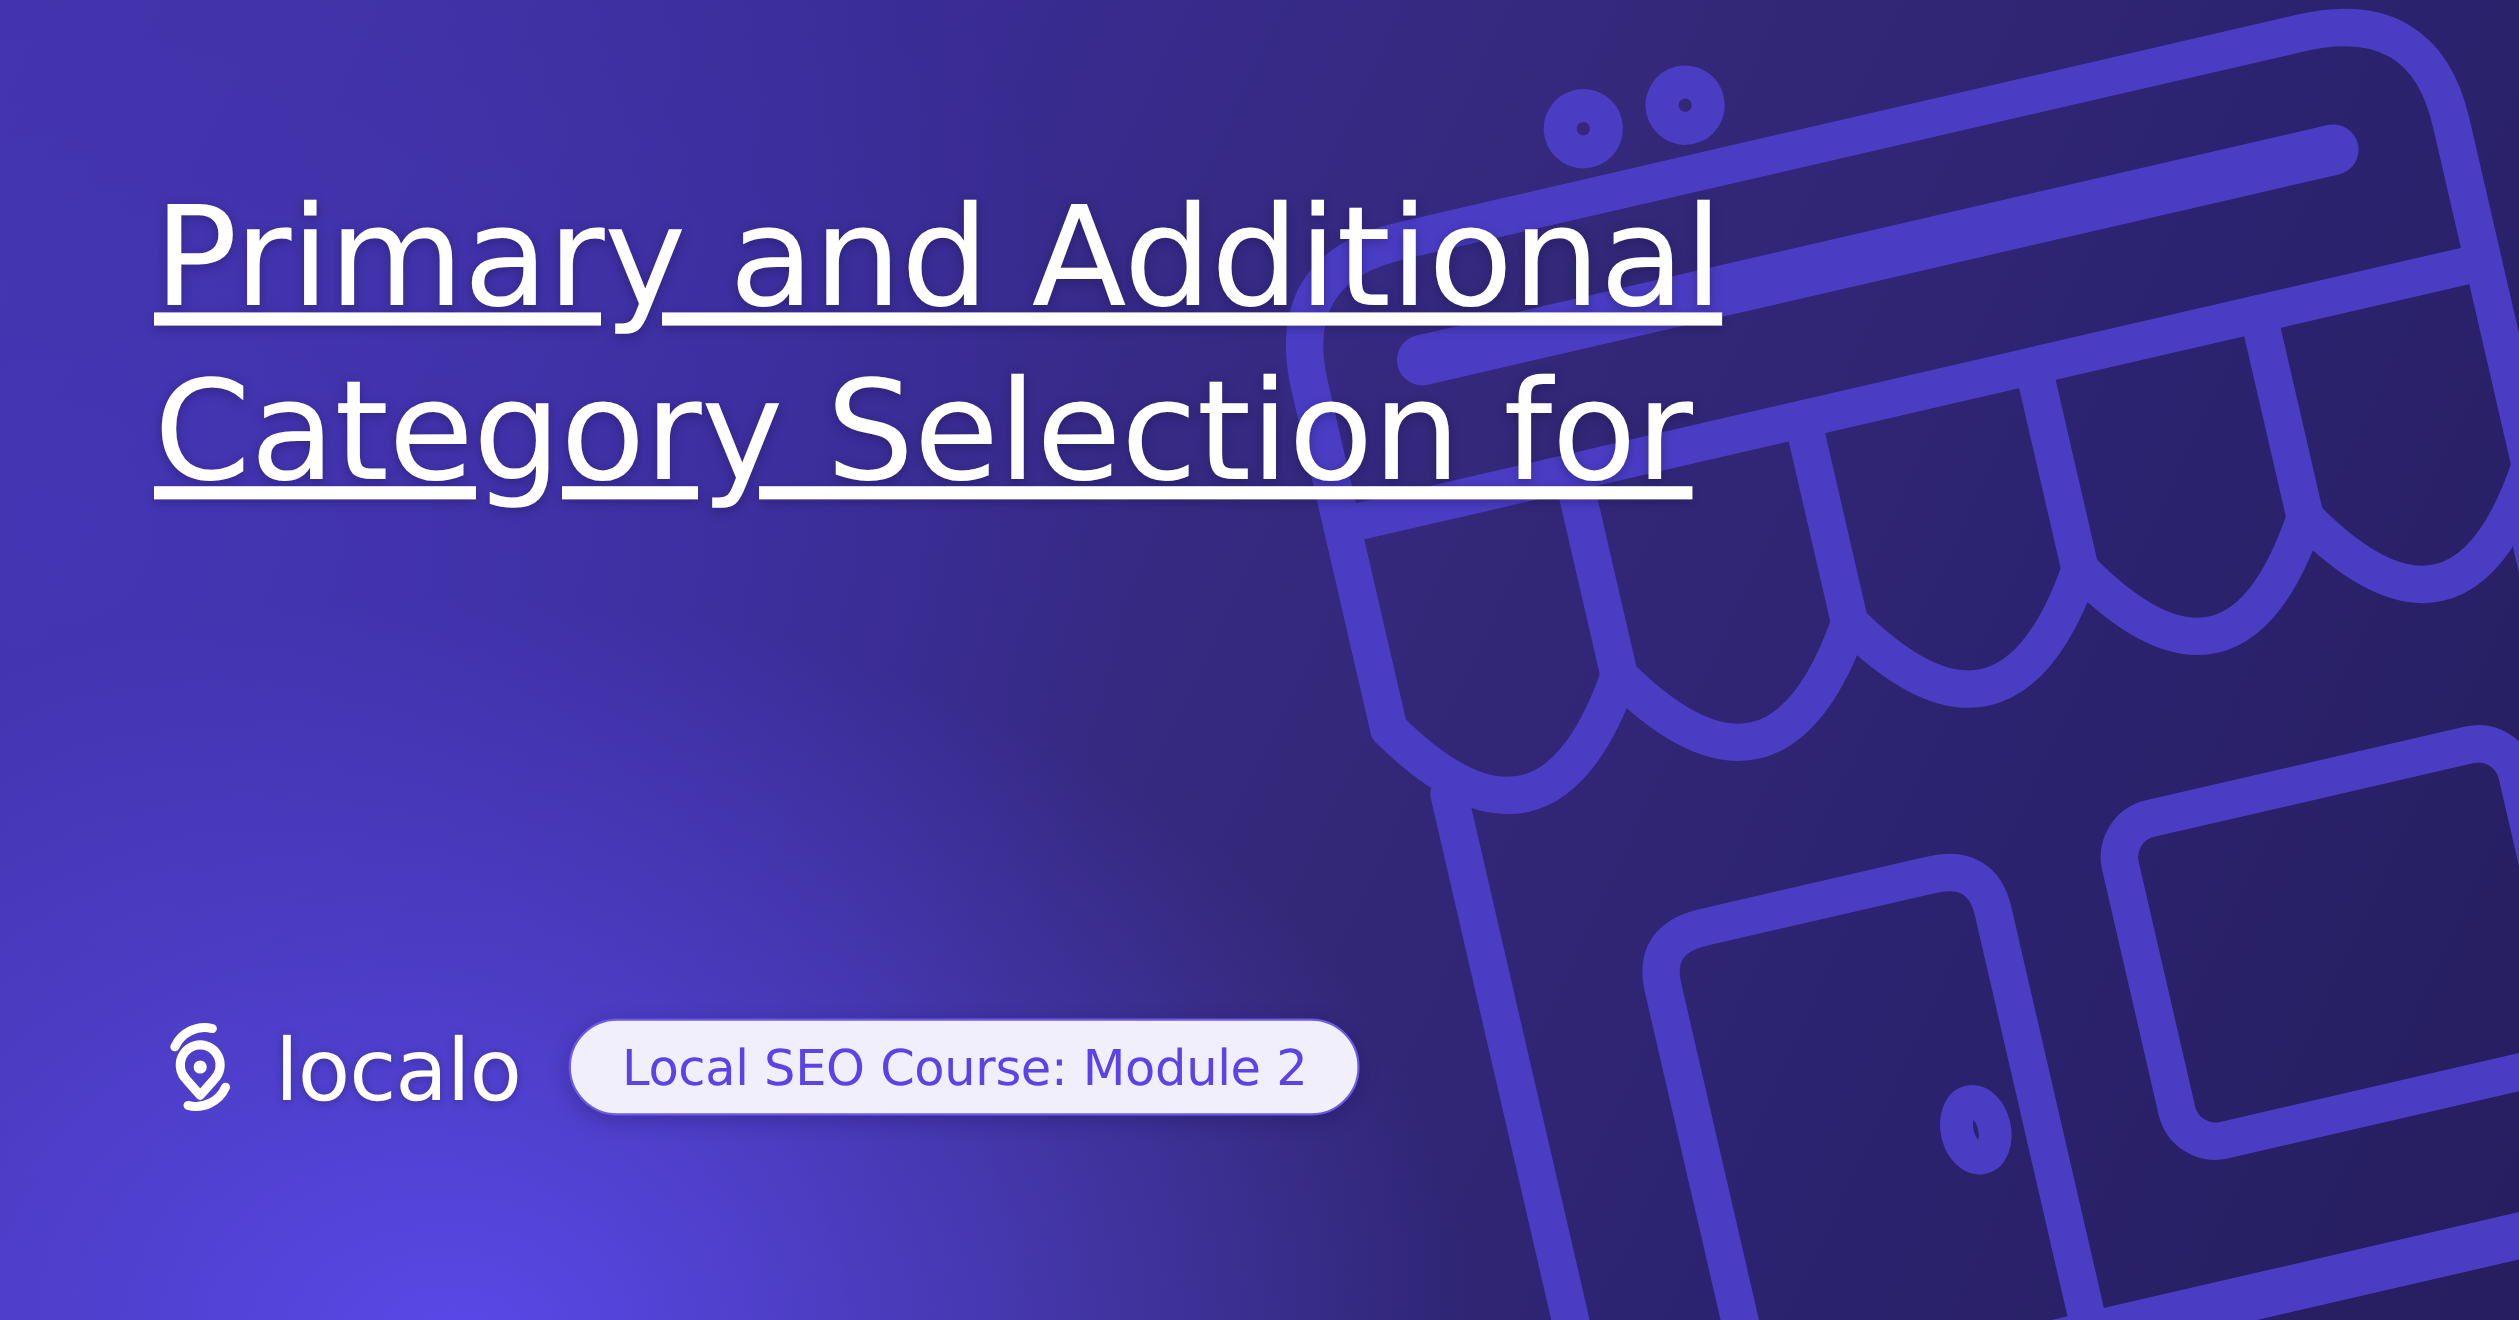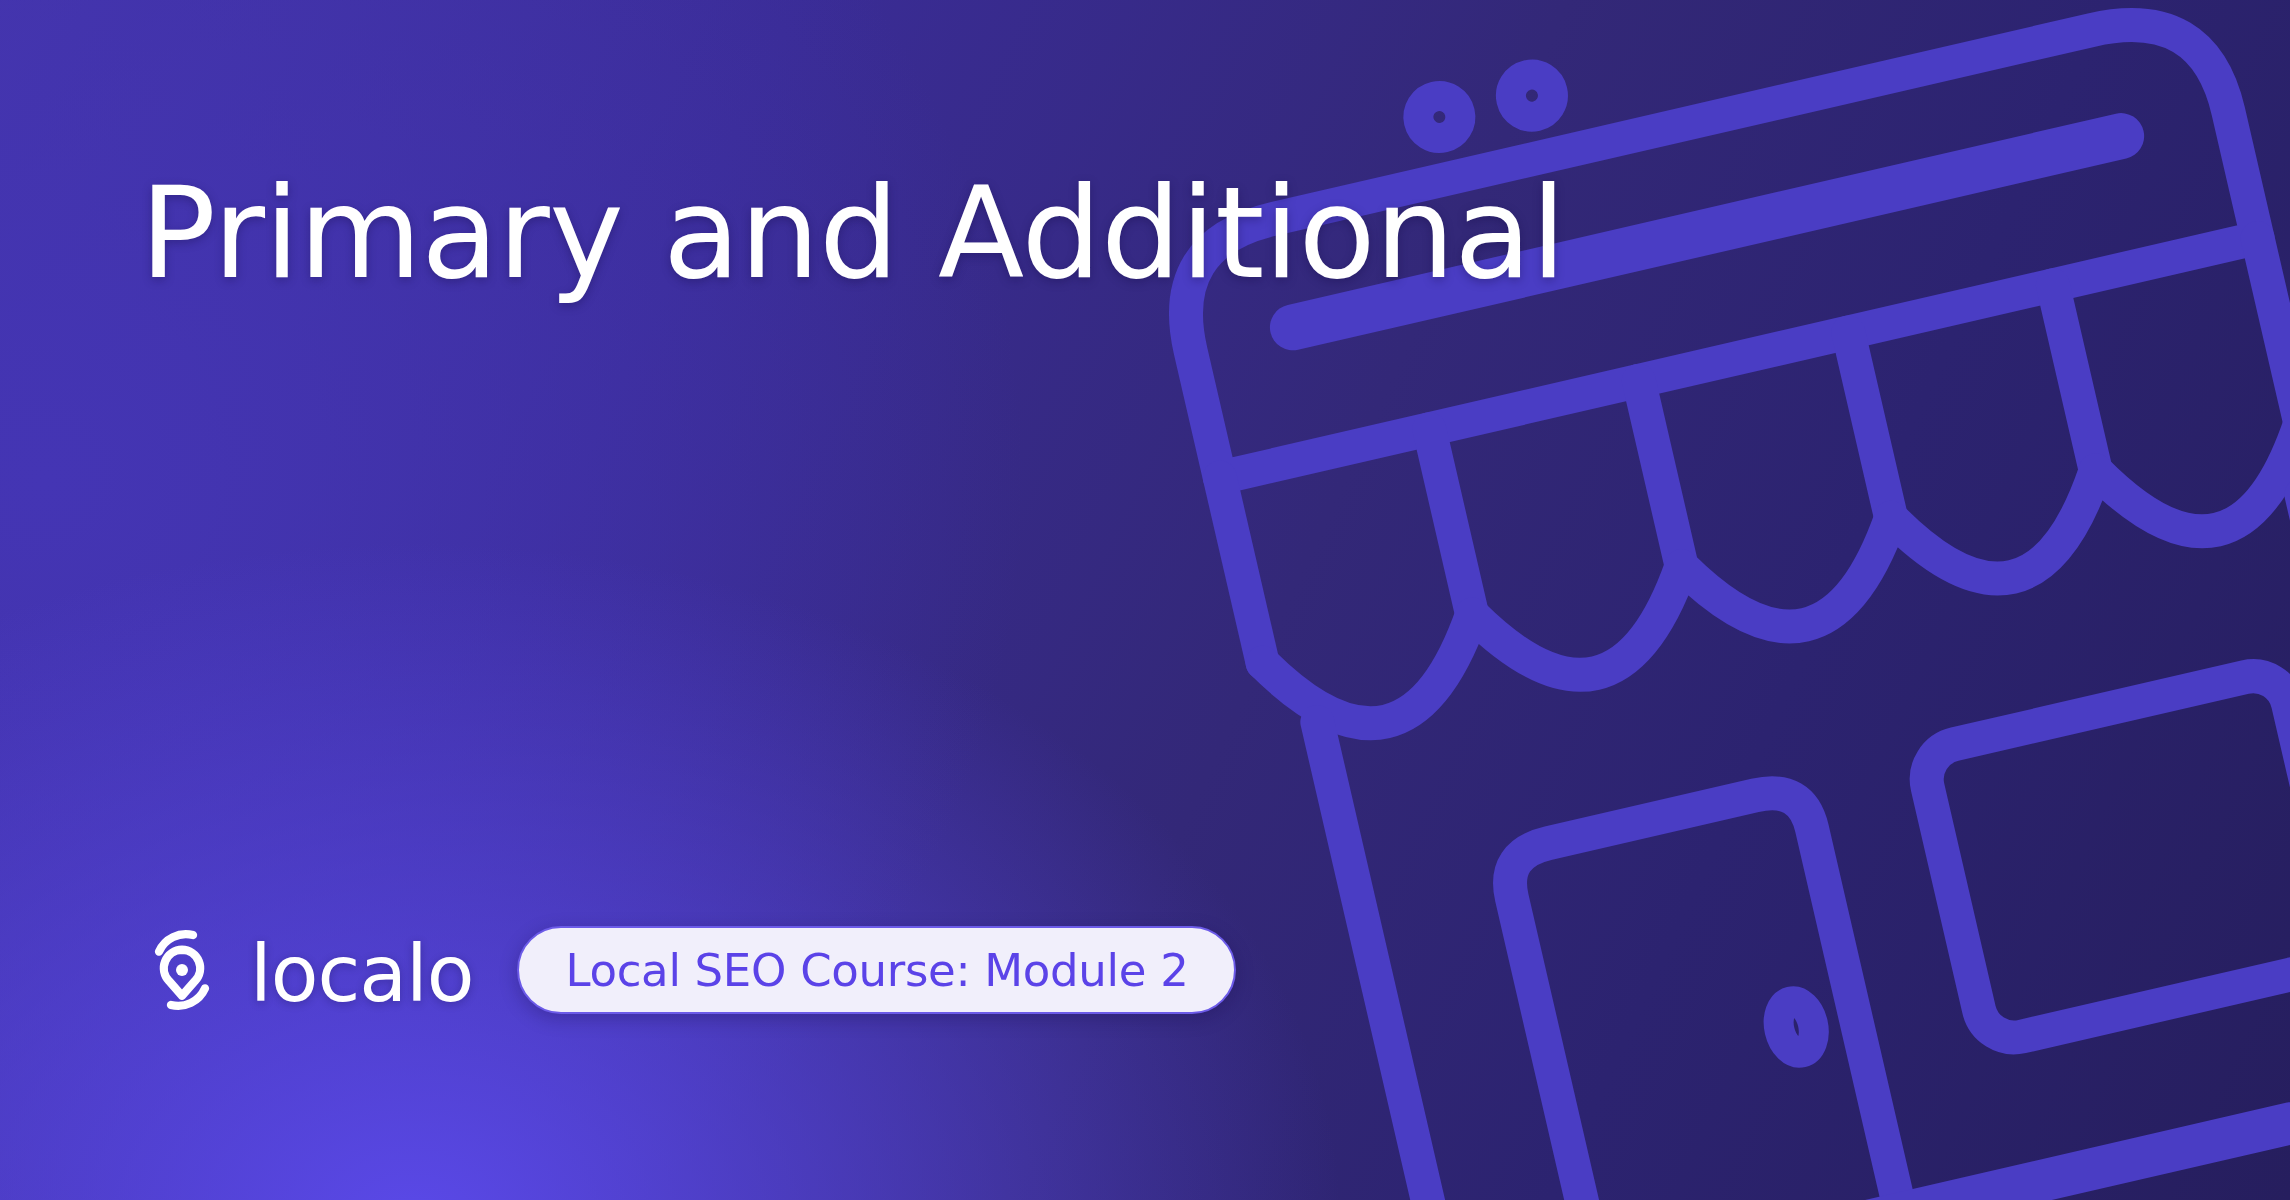--- a/index.html
+++ b/index.html
@@ -40,20 +40,21 @@
     left:140px;
     top:155px;
     width:1560px;
     color:#FFFFFF;
     font-size:126px;
     line-height:1.25;
     font-weight:400;
     letter-spacing:-0.5px;
     text-shadow:0 3px 10px rgba(20,12,70,0.35);
     font-family:"DejaVu Sans", sans-serif;
+    text-decoration:underline;
   }
   .title .line{ display:block; white-space:nowrap; }
 
   
   .footer{
     position:absolute;
     left:136px;
     top:920px;
     display:flex;
     align-items:center;
@@ -131,20 +132,21 @@
         <circle cx="405" cy="128" r="21" stroke-width="30"></circle>
         <circle cx="500" cy="128" r="21" stroke-width="30"></circle>
 
         <path d="M40 1300 L1260 1300" stroke-width="42"></path>
       </g>
     </svg>
   </div>
 
   <h1 class="title">
     <span class="line">Primary and Additional</span>
+    <span class="line">Category Selection for</span>
   </h1>
 
   <div class="footer">
 
     <div class="logo">
       <span class="logo-mark">
         <svg viewBox="0 0 100 100" fill="none" xmlns="http://www.w3.org/2000/svg">
 
           <path d="M25 30 A32 32 0 0 1 62 12" stroke="#FFFFFF" stroke-width="9" stroke-linecap="round"></path>
           <path d="M75 70 A32 32 0 0 1 38 88" stroke="#FFFFFF" stroke-width="9" stroke-linecap="round"></path>

